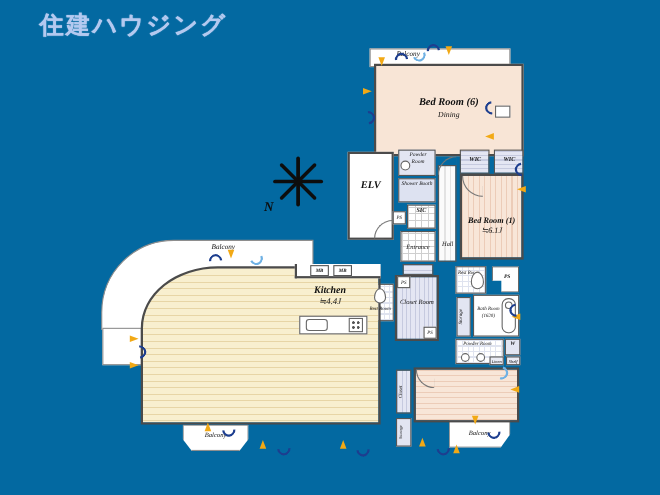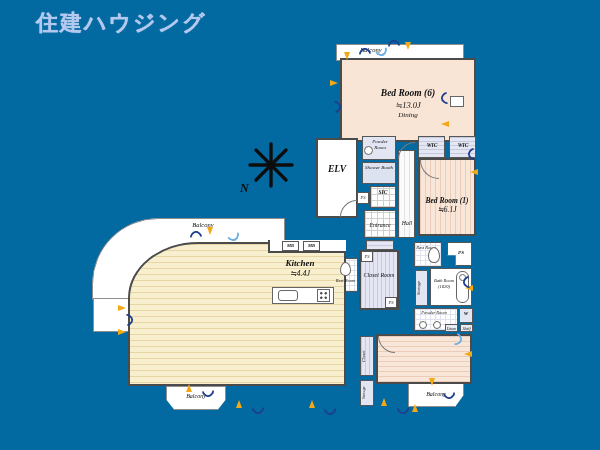--- a/index.html
+++ b/index.html
@@ -75,21 +75,20 @@
   <div class="abs rail" style="left:408px;top:382px;width:56px;height:25px;z-index:0;
        clip-path:polygon(0 0,100% 0,100% 50%,84% 100%,0 100%)"></div>
   <div class="rl" style="left:414px;top:391px;width:44px;font-size:6px;z-index:2">Balcony</div>
 
   <div class="abs rail" style="left:93px;top:298px;width:36px;height:34px;z-index:0"></div>
 
   <div class="abs carpet w2" style="left:340px;top:58px;width:136px;height:84px;z-index:1"></div>
   <div class="fix" style="left:450px;top:96px;width:14px;height:11px;z-index:2"></div>
   <div class="rl" style="left:350px;top:88px;width:116px;z-index:2">
     <div class="rn" style="font-size:9.5px">Bed Room (6)</div>
-    <div style="font-size:8.5px">≒13.0J</div>
     <div style="font-size:7px">Dining</div>
   </div>
 
   <div class="abs w2" style="left:316px;top:138px;width:42px;height:80px;background:#fff;z-index:1"></div>
   <div class="rl rn" style="left:318px;top:164px;width:38px;font-size:9.5px;z-index:2">ELV</div>
   <div class="arc" style="left:340px;top:200px;width:16px;height:16px;border-left-width:1px;border-top-width:1px;border-radius:100% 0 0 0"></div>
 
   <div class="abs w1 lav" style="left:362px;top:136px;width:34px;height:24px;z-index:1"></div>
   <div class="rl" style="left:366px;top:139px;width:28px;font-size:5px;z-index:2">Powder Room</div>
   <div class="fix" style="left:364px;top:146px;width:9px;height:9px;border-radius:50%;z-index:2"></div>

